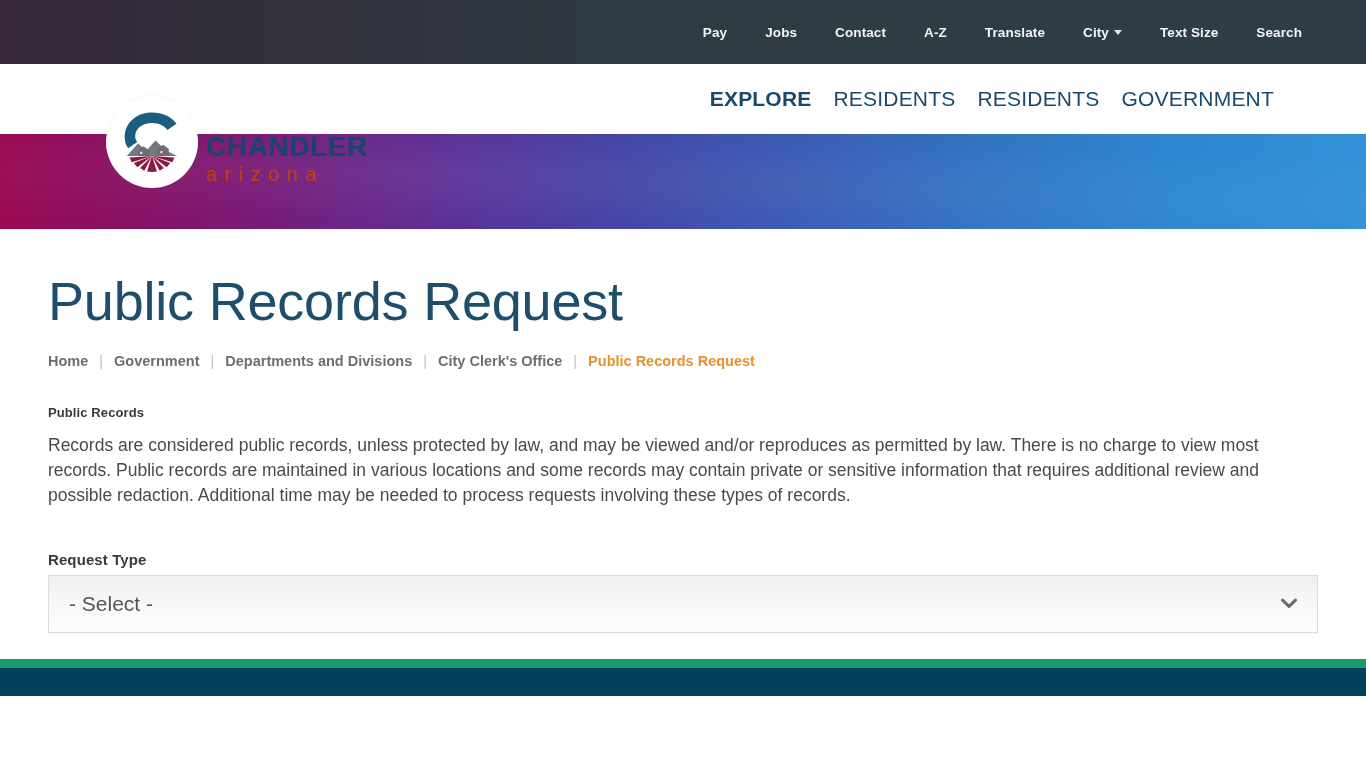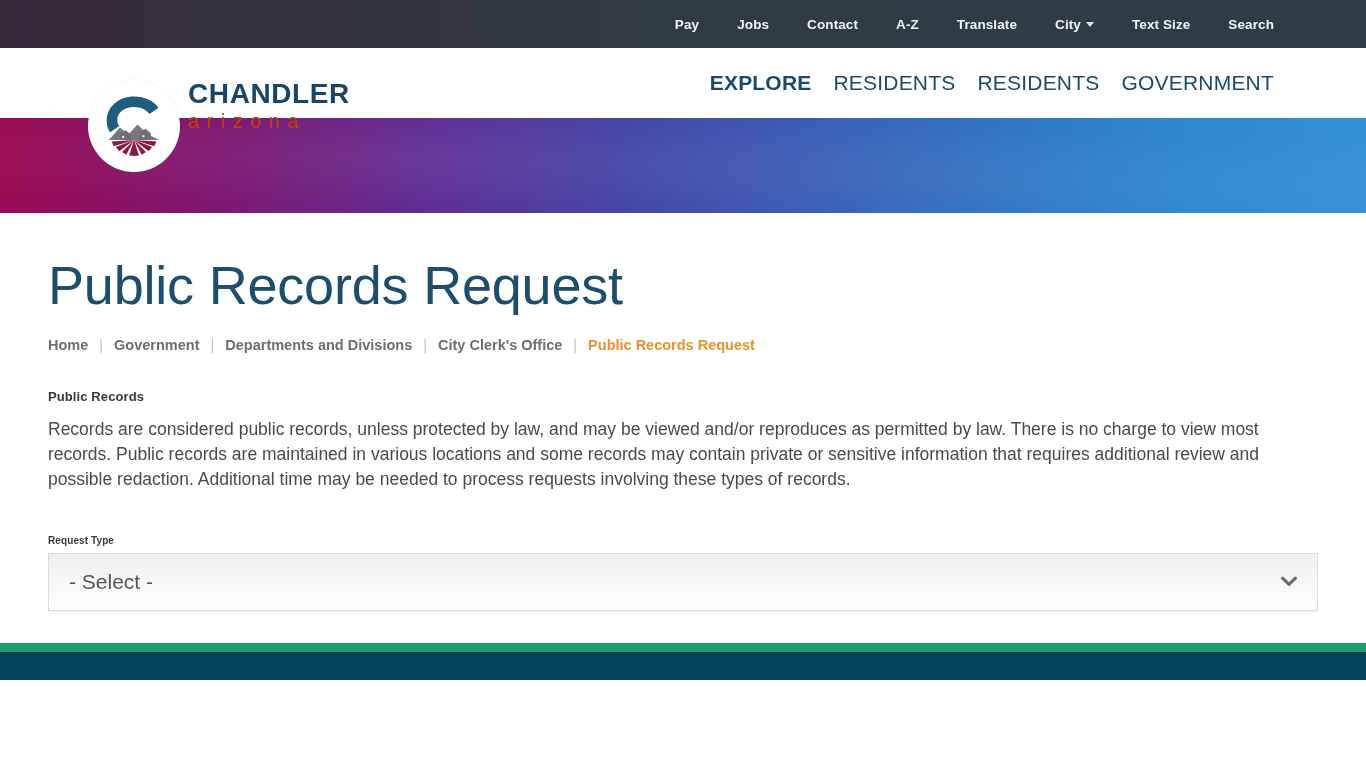--- a/index.html
+++ b/index.html
@@ -11,26 +11,26 @@
     height: 768px;
     overflow: hidden;
     background: #ffffff;
     font-family: "Liberation Sans", sans-serif;
     -webkit-font-smoothing: antialiased;
   }
 
   
   .utility-bar {
     position: relative;
-    height: 48px;
+    height: 64px;
     background: linear-gradient(90deg, #37283a 0%, #33303c 18%, #2f3a42 45%, #2e3d45 70%, #2e3d45 100%);
     display: flex;
     align-items: center;
     justify-content: flex-end;
-    padding-right: 92px;
+    padding-right: 64px;
   }
   .utility-bar .u-link {
     color: #f2f4f5;
     font-size: 13.5px;
     font-weight: bold;
     text-decoration: none;
     margin-left: 38px;
     white-space: nowrap;
     letter-spacing: .1px;
     cursor: pointer;
@@ -65,24 +65,24 @@
     text-decoration: none;
     margin-left: 22px;
     font-weight: 400;
     cursor: pointer;
   }
   .main-nav a:first-child { margin-left: 0; font-weight: bold; }
 
   
   .logo-wrap {
     position: absolute;
-    left: 88px;
+    left: 106px;
     top: 32px;
     display: flex;
-    align-items: flex-start;
+    align-items: flex-end;
     z-index: 20;
   }
   .logo-badge {
     position: relative;
     width: 92px;
     height: 92px;
     border-radius: 50%;
     background: #ffffff;
     box-shadow: 0 0 0 1px rgba(0,0,0,.03);
     flex: 0 0 auto;
@@ -181,21 +181,21 @@
     color: #4a4a4a;
     font-size: 17.5px;
     line-height: 1.42;
     margin: 13px 0 4px 0;
     max-width: 1272px;
   }
 
   .form-group { margin-top: 31px; }
   .form-label {
     display: block;
-    font-size: 10px;
+    font-size: 15px;
     font-weight: bold;
     color: #3a3a3a;
     margin-bottom: 7px;
     letter-spacing: .1px;
     margin-top: 43px;
   }
   .select-shell {
     position: relative;
     width: 1270px;
     height: 58px;

